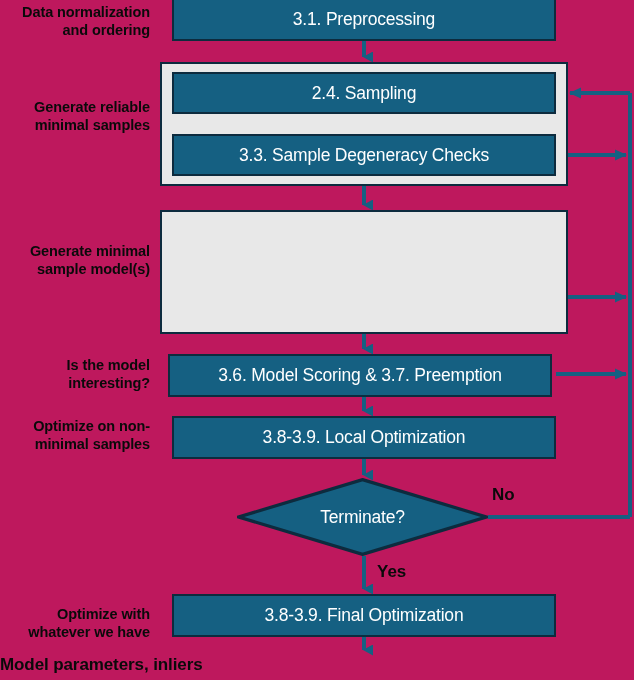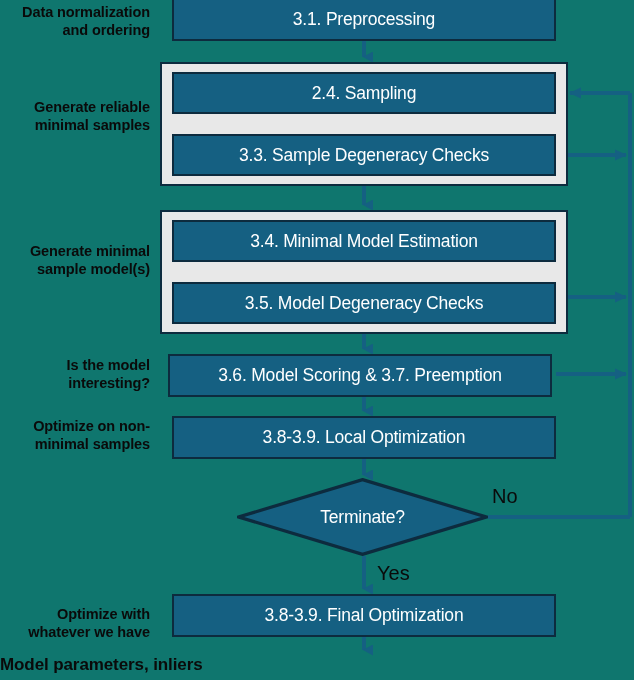--- a/index.html
+++ b/index.html
@@ -4,21 +4,21 @@
 <style>
   html, body {
     margin: 0;
     padding: 0;
     background: #ffffff;
   }
   #stage {
     position: relative;
     width: 634px;
     height: 680px;
-    background: #0f766e;
+    background: #be185d;
     font-family: "Liberation Sans", sans-serif;
     overflow: hidden;
   }
   
   .side-label {
     position: absolute;
     text-align: right;
     font-weight: bold;
     font-size: 14.5px;
     line-height: 1.22;
@@ -57,23 +57,24 @@
     align-items: center;
     justify-content: center;
     color: #ffffff;
     font-size: 17.5px;
     letter-spacing: -0.2px;
     pointer-events: none;
   }
   
   .edge-label {
     position: absolute;
-    font-size: 20px;
+    font-size: 17px;
     color: #0a0a0a;
     white-space: nowrap;
+    font-weight: bold;
   }
   
   .terminal-text {
     position: absolute;
     font-weight: bold;
     font-size: 17px;
     color: #0a0a0a;
     white-space: nowrap;
     letter-spacing: -0.1px;
   }
@@ -153,23 +154,21 @@
   <div class="proc-box" style="left:172px; top:-2px; width:384px; height:43px;">3.1. Preprocessing</div>
 
   <div class="group-box" style="left:160px; top:62px; width:408px; height:124px;"></div>
 
   <div class="proc-box" style="left:172px; top:72px; width:384px; height:42px;">2.4. Sampling</div>
 
   <div class="proc-box" style="left:172px; top:134px; width:384px; height:42px;">3.3. Sample Degeneracy Checks</div>
 
   <div class="group-box" style="left:160px; top:210px; width:408px; height:124px;"></div>
 
-  <div class="proc-box" style="left:172px; top:220px; width:384px; height:42px;">3.4. Minimal Model Estimation</div>
 
-  <div class="proc-box" style="left:172px; top:282px; width:384px; height:42px;">3.5. Model Degeneracy Checks</div>
 
   <div class="proc-box" style="left:168px; top:354px; width:384px; height:43px;">3.6. Model Scoring &amp; 3.7. Preemption</div>
 
   <div class="proc-box" style="left:172px; top:416px; width:384px; height:43px;">3.8-3.9. Local Optimization</div>
 
   <div class="diamond-wrap" style="left:237px; top:478px; width:251px; height:78px;">
     <svg width="251" height="78" viewBox="0 0 251 78">
       <polygon points="125.5,1.6 249.4,39 125.5,76.4 1.6,39" fill="#156082" stroke="#0d2b3e" stroke-width="3.2" stroke-linejoin="miter"></polygon>
     </svg>
     <div class="diamond-label">Terminate?</div>

